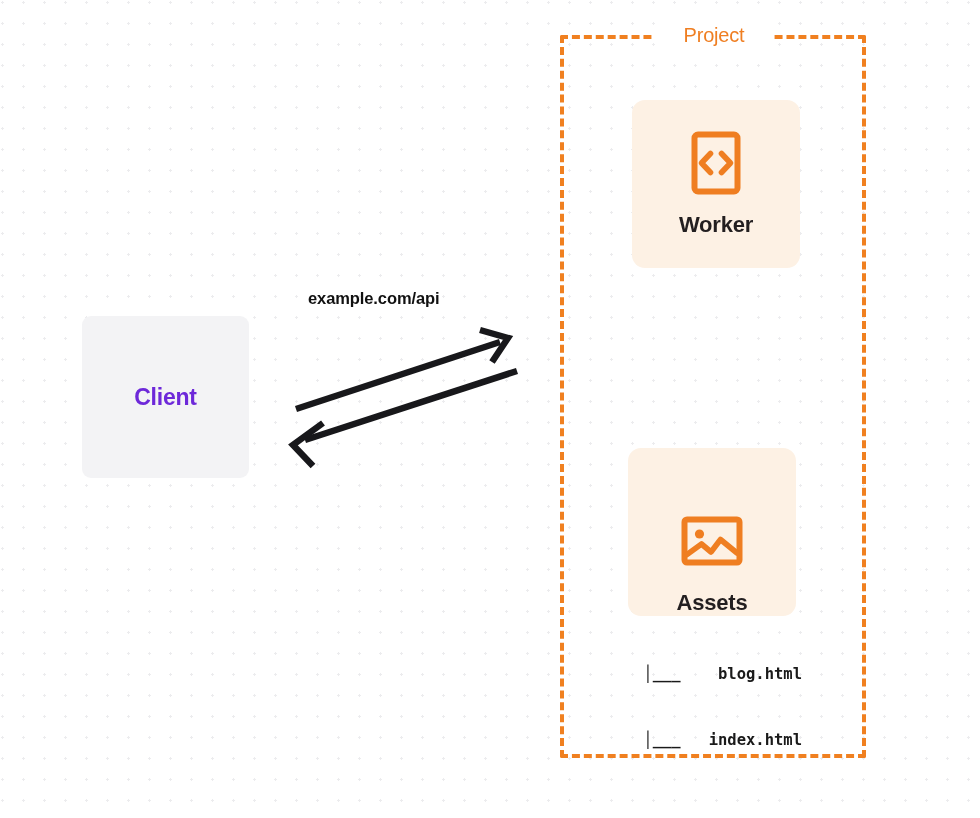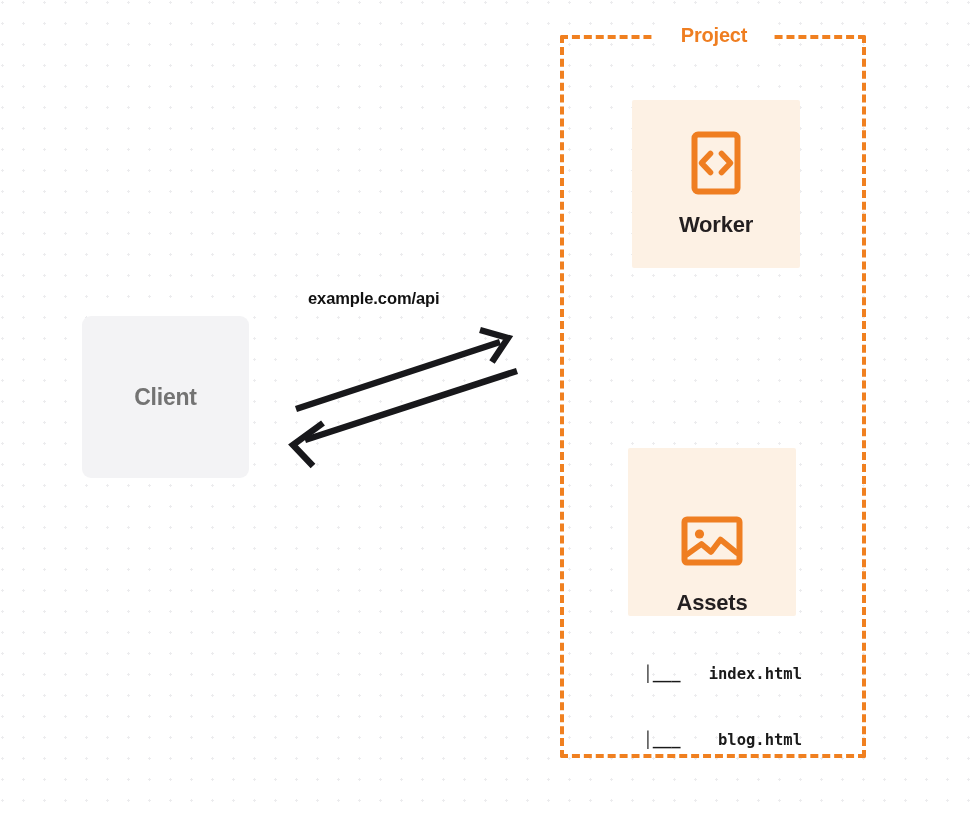--- a/index.html
+++ b/index.html
@@ -32,21 +32,21 @@
     height: 162px;
     background: #f3f3f5;
     border-radius: 9px;
     display: flex;
     align-items: center;
     justify-content: center;
   }
   .client-label {
     font-size: 23px;
     font-weight: bold;
-    color: #737373;
+    color: #6d28d9;
     letter-spacing: -0.2px;
   }
 
   
   .arrows {
     position: absolute;
     left: 0;
     top: 0;
     width: 980px;
     height: 818px;
@@ -76,33 +76,33 @@
     border-radius: 2px;
   }
   .project-title {
     position: absolute;
     left: 655px;
     top: 22px;
     width: 118px;
     text-align: center;
     background: #ffffff;
     font-size: 20px;
-    font-weight: bold;
+    font-weight: normal;
     color: #ef7e21;
     letter-spacing: -0.2px;
     line-height: 26px;
   }
 
   
   .card {
     position: absolute;
     width: 168px;
     height: 168px;
     background: #fdf1e4;
-    border-radius: 2px;
+    border-radius: 13px;
     display: flex;
     flex-direction: column;
     align-items: center;
     justify-content: center;
   }
   .card-worker { left: 632px; top: 100px; }
   .card-assets { left: 628px; top: 448px; justify-content: flex-end; }
 
   .card-icon {
     width: 66px;
@@ -172,18 +172,18 @@
   <div class="card card-assets">
     <svg class="card-icon" viewBox="0 0 66 66" xmlns="http://www.w3.org/2000/svg">
       <rect x="5.5" y="11.5" width="55" height="43" rx="2.5" ry="2.5" fill="none" stroke="#ef7e21" stroke-width="6"></rect>
       <circle cx="20.5" cy="26" r="4.6" fill="#ef7e21"></circle>
       <polyline points="8,46.5 22.5,36 32,44 41.5,31.5 58,45" fill="none" stroke="#ef7e21" stroke-width="5.6" stroke-linecap="round" stroke-linejoin="round"></polyline>
     </svg>
     <span class="card-label">Assets</span>
   </div>
 
   <div class="file-tree">
+    <span class="file-tree-row">   │___    blog.html</span>
     <span class="file-tree-row">   │___   index.html</span>
-    <span class="file-tree-row">   │___    blog.html</span>
     
   </div>
 
 </div>
 
 </body></html>

